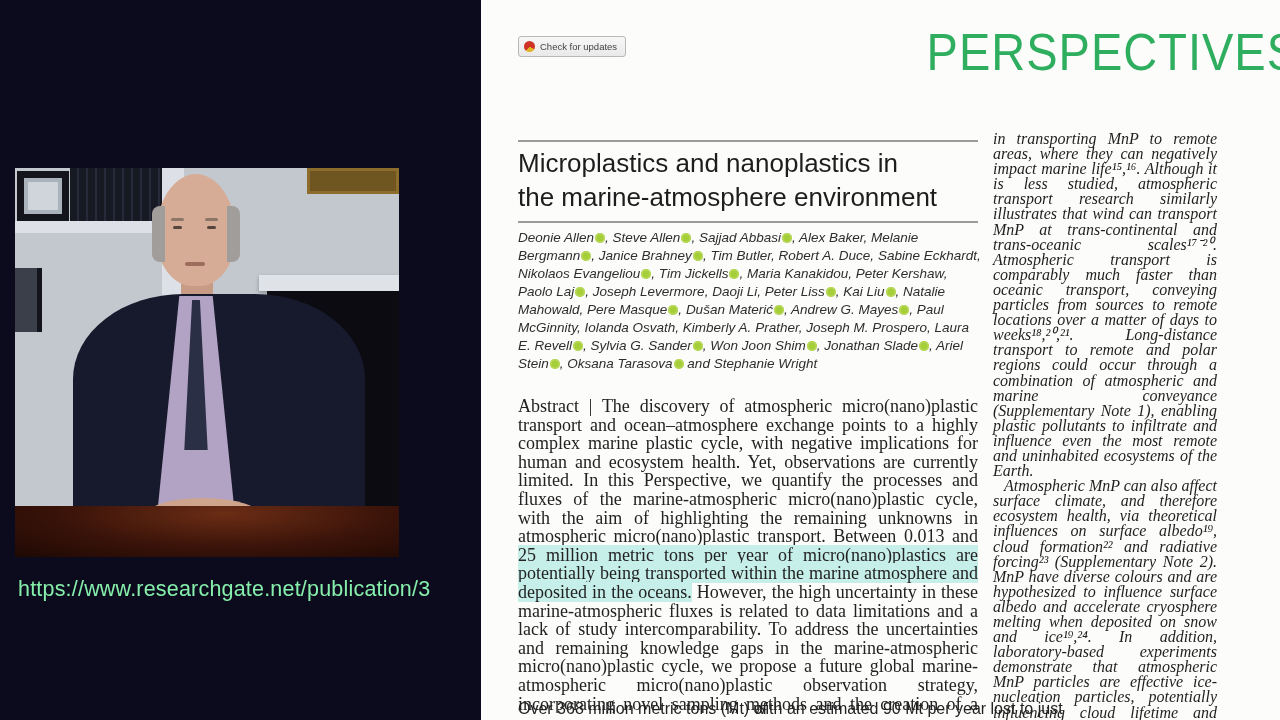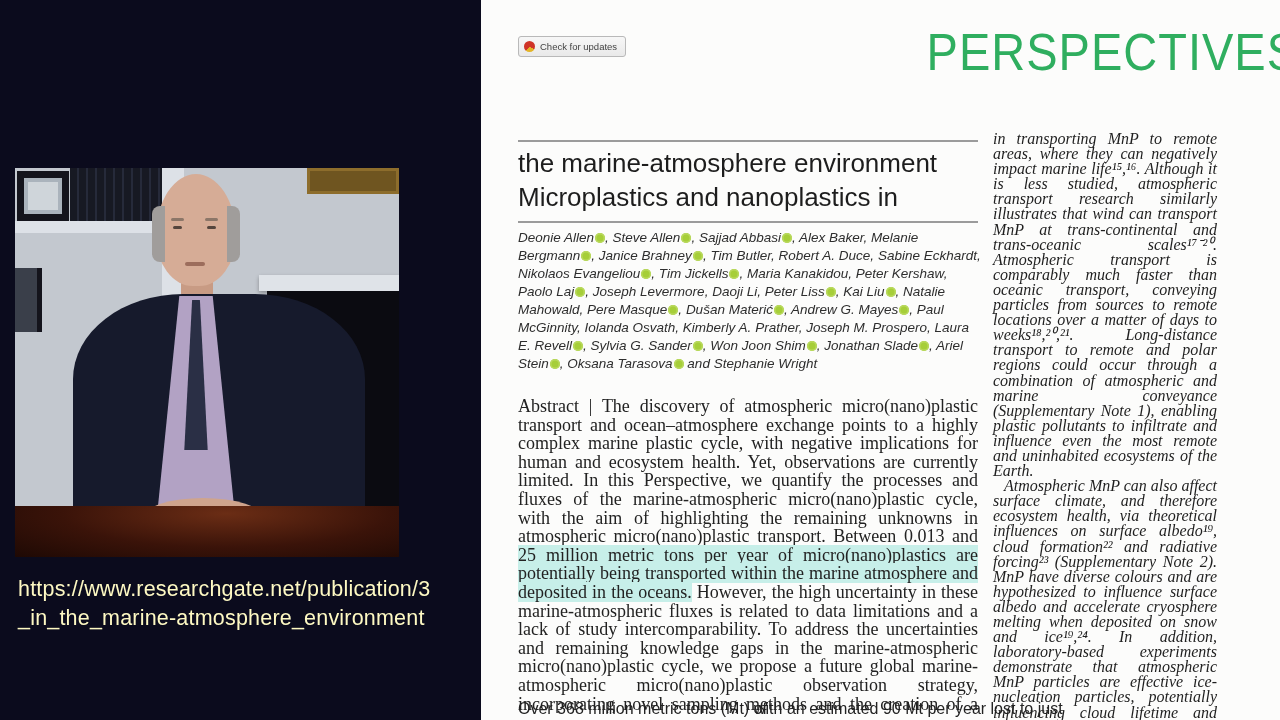--- a/index.html
+++ b/index.html
@@ -31,21 +31,21 @@
   .video .eye-r{position:absolute;left:192px;top:58px;width:9px;height:3px;background:#55453d;border-radius:2px;}
   .video .mouth{position:absolute;left:170px;top:94px;width:20px;height:4px;background:#9c6d5c;border-radius:2px;}
   .video .torso{position:absolute;left:58px;top:126px;width:292px;height:212px;background:#161a2c;border-radius:110px 110px 0 0 / 85px 85px 0 0;}
   .video .shirt{position:absolute;left:143px;top:128px;width:76px;height:210px;background:#b2a2c4;clip-path:polygon(28% 0,72% 0,100% 100%,0 100%);}
   .video .tie{position:absolute;left:168px;top:132px;width:26px;height:150px;background:#2a2f45;clip-path:polygon(35% 0,65% 0,95% 100%,5% 100%);}
   .video .hands{position:absolute;left:128px;top:330px;width:120px;height:40px;background:#cfa48d;border-radius:50%;}
   .video .desk{position:absolute;left:0;top:338px;width:384px;height:51px;
     background:radial-gradient(ellipse at 55% 15%,#6b2d15 0%,#3a1309 55%,#1e0904 100%);}
 
   
-  .caption{left:18px;top:575px;width:415px;position:absolute;color:#fef9c3;font-size:21.5px;line-height:28.5px;letter-spacing:.2px;}
+  .caption{left:18px;top:575px;width:415px;position:absolute;color:#86efac;font-size:21.5px;line-height:28.5px;letter-spacing:.2px;}
   .caption span{display:block;}
 
   
   .page{left:433px;top:0;width:882px;height:720px;background:#fcfcfb;position:absolute;overflow:hidden;margin-left:48px;}
 
   .badge{position:absolute;left:37px;top:36px;height:21px;display:flex;align-items:center;gap:5px;
     background:linear-gradient(#f7f7f7,#e9e9e9);border:1px solid #b9b9b9;border-radius:3px;padding:0 8px 0 5px;box-sizing:border-box;}
   .badge .cm-icon{width:11px;height:11px;border-radius:50%;
     background:conic-gradient(from 120deg,#e3b428 0 100deg,#cf3327 100deg 360deg);flex:0 0 auto;}
   .badge .cm-label{font-size:9.5px;color:#444;white-space:nowrap;}
@@ -99,36 +99,35 @@
   <div class="mouth"></div>
   <div class="torso"></div>
   <div class="shirt"></div>
   <div class="tie"></div>
   <div class="hands"></div>
   <div class="desk"></div>
 </div>
 
 <div class="caption">
   <span>https://www.researchgate.net/publication/3</span>
-  <span>_in_the_marine-atmosphere_environment</span>
 </div>
 
 <div class="page">
 
   <div class="badge">
     <span class="cm-icon"></span>
     <span class="cm-label">Check for updates</span>
   </div>
 
   <div class="masthead">PERSPECTIVES</div>
 
   <div class="rule rule-top"></div>
   <div class="title">
+    <span>Microplastics and nanoplastics in</span>
     <span>the marine-atmosphere environment</span>
-    <span>Microplastics and nanoplastics in</span>
   </div>
   <div class="rule rule-bottom"></div>
 
   <div class="authors"><span>Deonie Allen</span><span class="orcid"></span>, <span>Steve Allen</span><span class="orcid"></span>, <span>Sajjad Abbasi</span><span class="orcid"></span>, <span>Alex Baker</span>, <span>Melanie Bergmann</span><span class="orcid"></span>, <span>Janice Brahney</span><span class="orcid"></span>, <span>Tim Butler</span>, <span>Robert A. Duce</span>, <span>Sabine Eckhardt</span>, <span>Nikolaos Evangeliou</span><span class="orcid"></span>, <span>Tim Jickells</span><span class="orcid"></span>, <span>Maria Kanakidou</span>, <span>Peter Kershaw</span>, <span>Paolo Laj</span><span class="orcid"></span>, <span>Joseph Levermore</span>, <span>Daoji Li</span>, <span>Peter Liss</span><span class="orcid"></span>, <span>Kai Liu</span><span class="orcid"></span>, <span>Natalie Mahowald</span>, <span>Pere Masque</span><span class="orcid"></span>, <span>Dušan Materić</span><span class="orcid"></span>, <span>Andrew G. Mayes</span><span class="orcid"></span>, <span>Paul McGinnity</span>, <span>Iolanda Osvath</span>, <span>Kimberly A. Prather</span>, <span>Joseph M. Prospero</span>, <span>Laura E. Revell</span><span class="orcid"></span>, <span>Sylvia G. Sander</span><span class="orcid"></span>, <span>Won Joon Shim</span><span class="orcid"></span>, <span>Jonathan Slade</span><span class="orcid"></span>, <span>Ariel Stein</span><span class="orcid"></span>, <span>Oksana Tarasova</span><span class="orcid"></span> and <span>Stephanie Wright</span></div>
 
   <div class="abstract">
     <span>Abstract | The discovery of atmospheric micro(nano)plastic transport and ocean–atmosphere exchange points to a highly complex marine plastic cycle, with negative implications for human and ecosystem health. Yet, observations are currently limited. In this Perspective, we quantify the processes and fluxes of the marine-atmospheric micro(nano)plastic cycle, with the aim of highlighting the remaining unknowns in atmospheric micro(nano)plastic transport. Between 0.013 and </span><span class="hl">25 million metric tons per year of micro(nano)plastics are potentially being transported within the marine atmosphere and deposited in the oceans.</span><span> However, the high uncertainty in these marine-atmospheric fluxes is related to data limitations and a lack of study intercomparability. To address the uncertainties and remaining knowledge gaps in the marine-atmospheric micro(nano)plastic cycle, we propose a future global marine-atmospheric micro(nano)plastic observation strategy, incorporating novel sampling methods and the creation of a comparable, harmonized and global data set. Together with long-term observations and intensive investigations, this strategy will help to define the trends in marine-atmospheric pollution and any responses to future policy and management actions.</span>
   </div>
 
   <div class="frag frag-left">Over 368 million metric tons (Mt) of</div>

